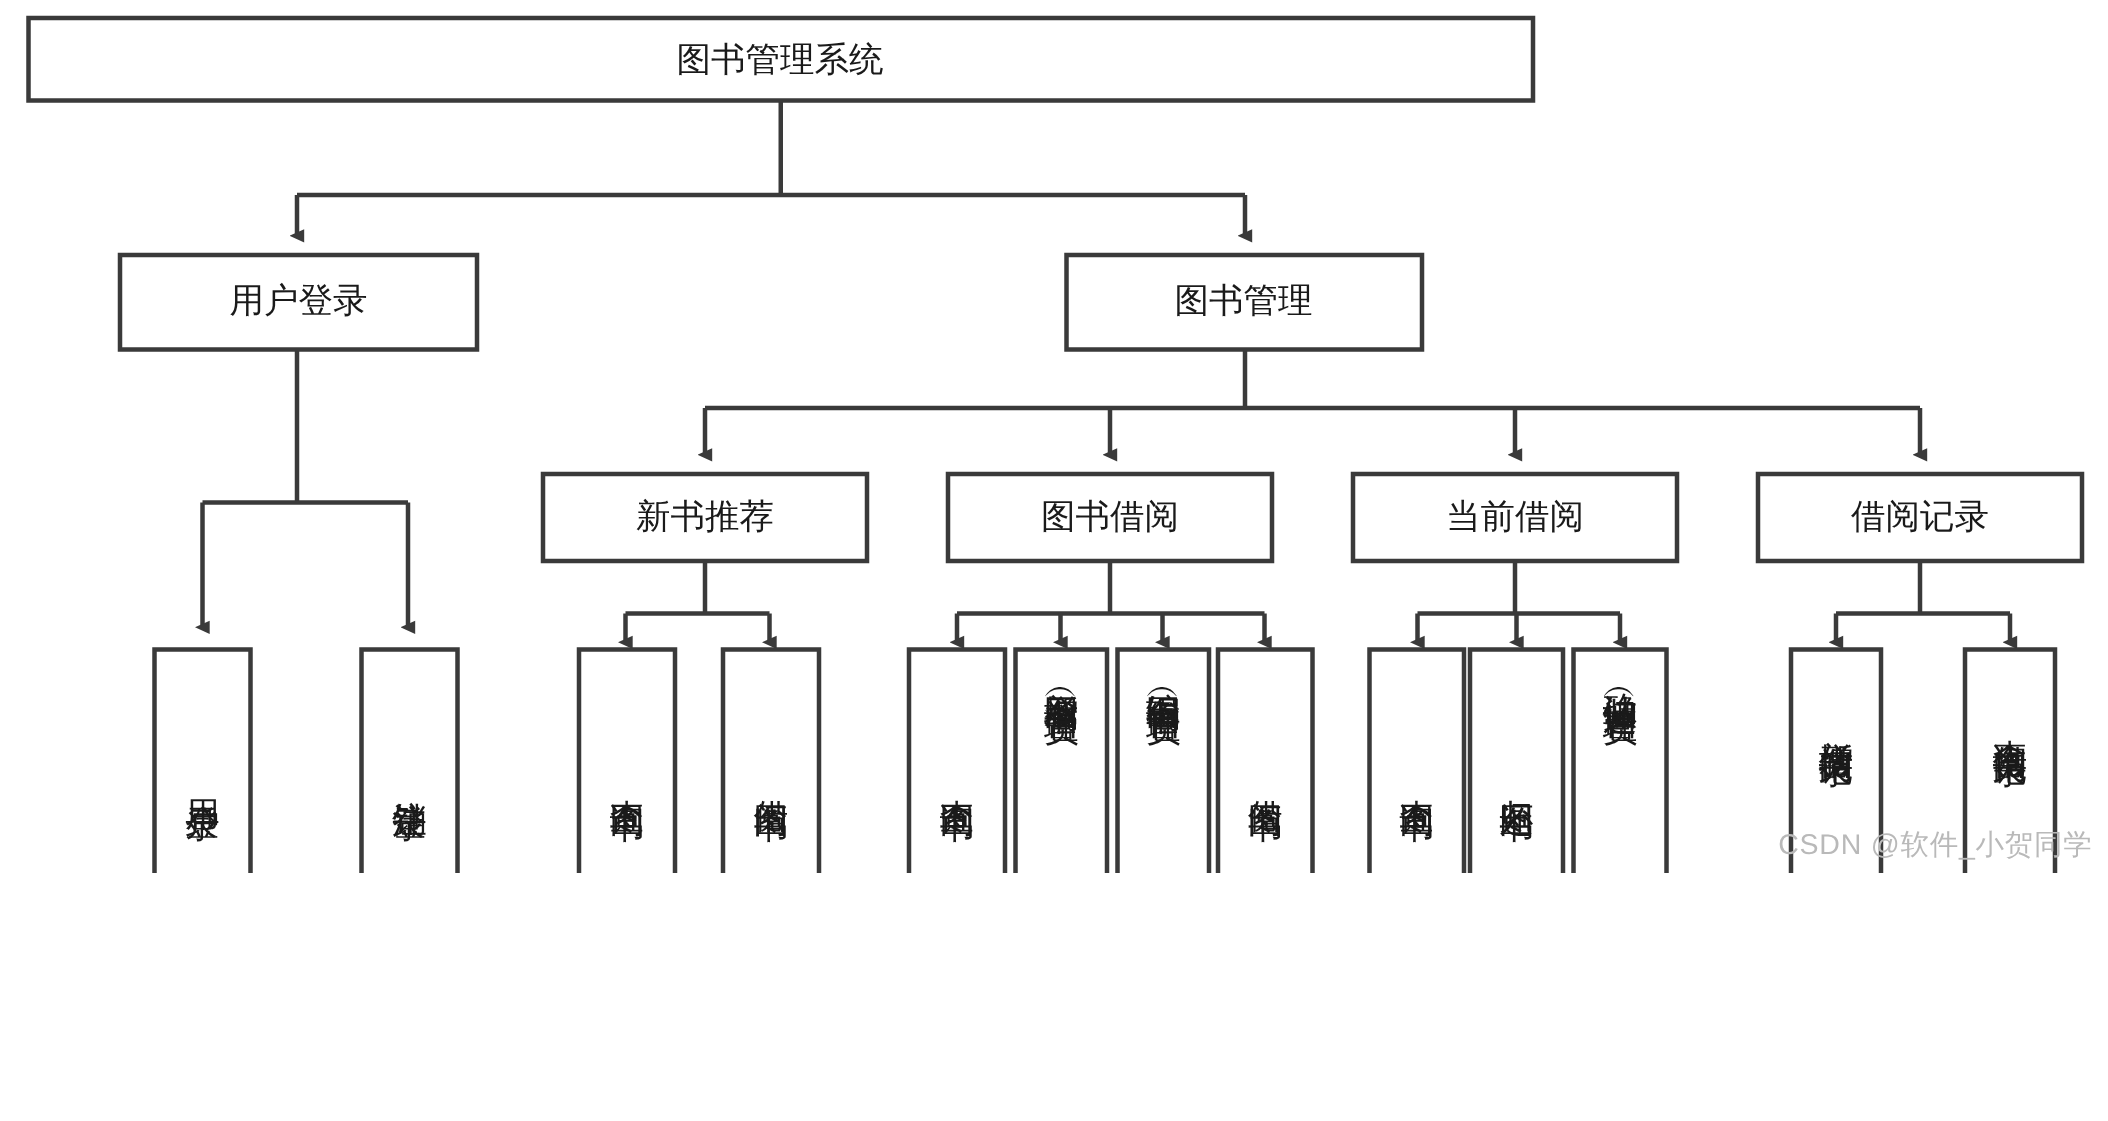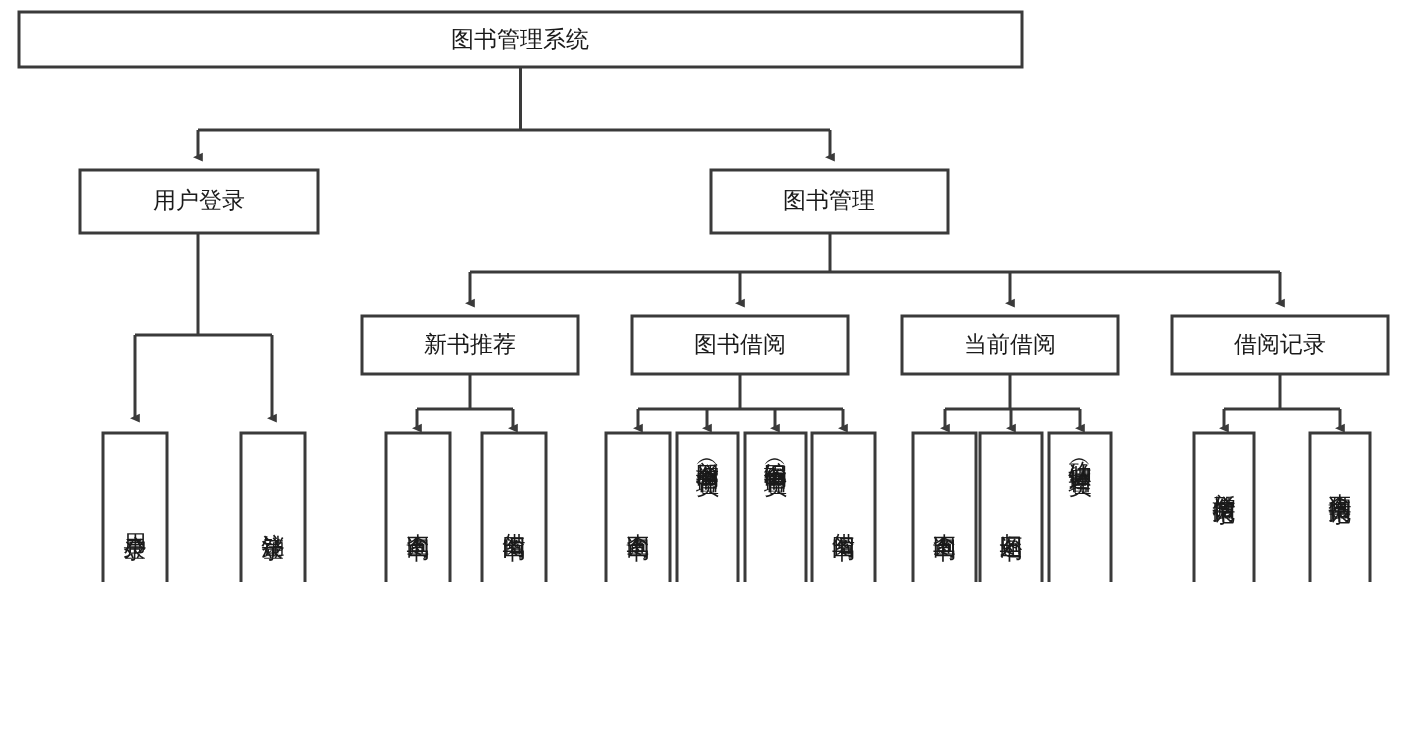--- a/index.html
+++ b/index.html
@@ -238,13 +238,14 @@
     <span class="vert-label">确认归还（管理员）</span>
   </div>
 
   <div class="vert-label-wrap" style="left:1194px; top:433px; width:60px; height:302px; padding-top:42px;">
     <span class="vert-label">新增借阅记录</span>
   </div>
   <div class="vert-label-wrap" style="left:1310px; top:433px; width:60px; height:302px; padding-top:42px;">
     <span class="vert-label">查询借阅记录</span>
   </div>
 
+  <div class="watermark">CSDN @软件_小贺同学</div>
 </div>
 
 </body></html>

